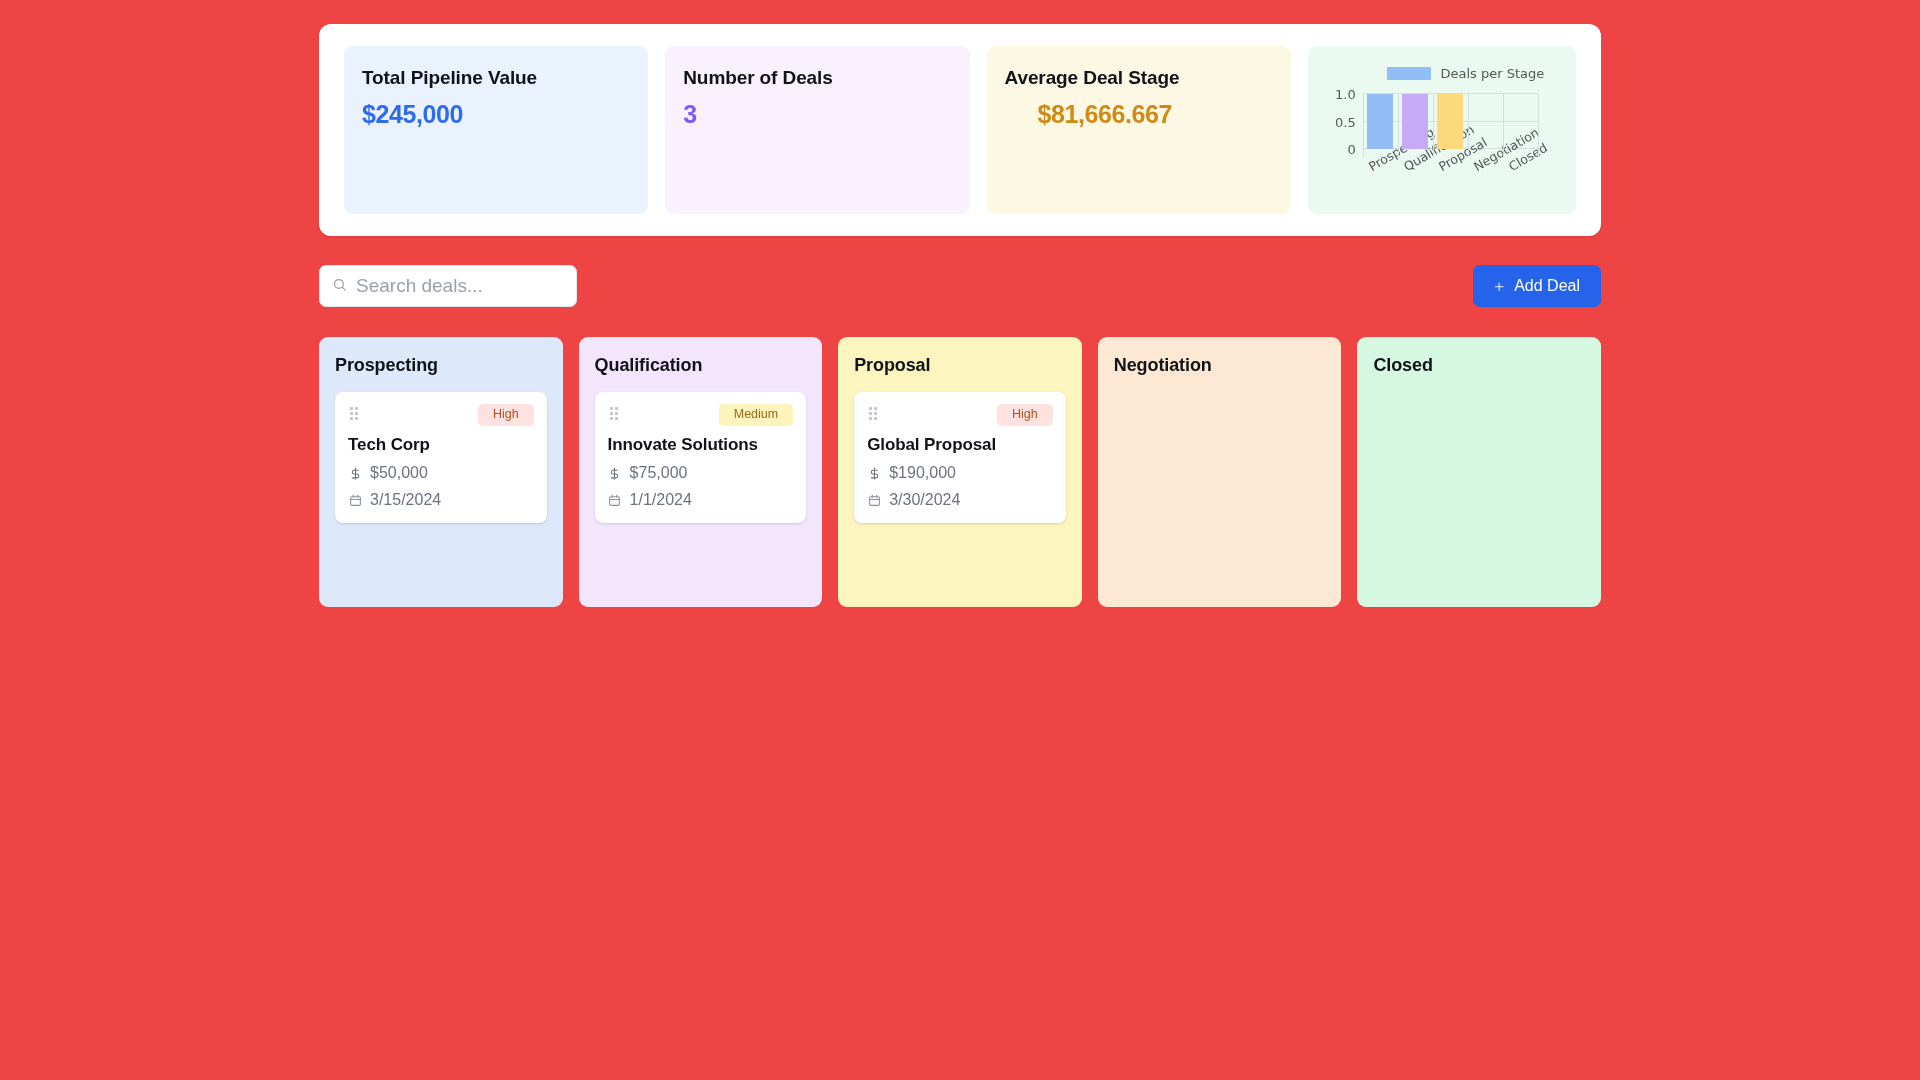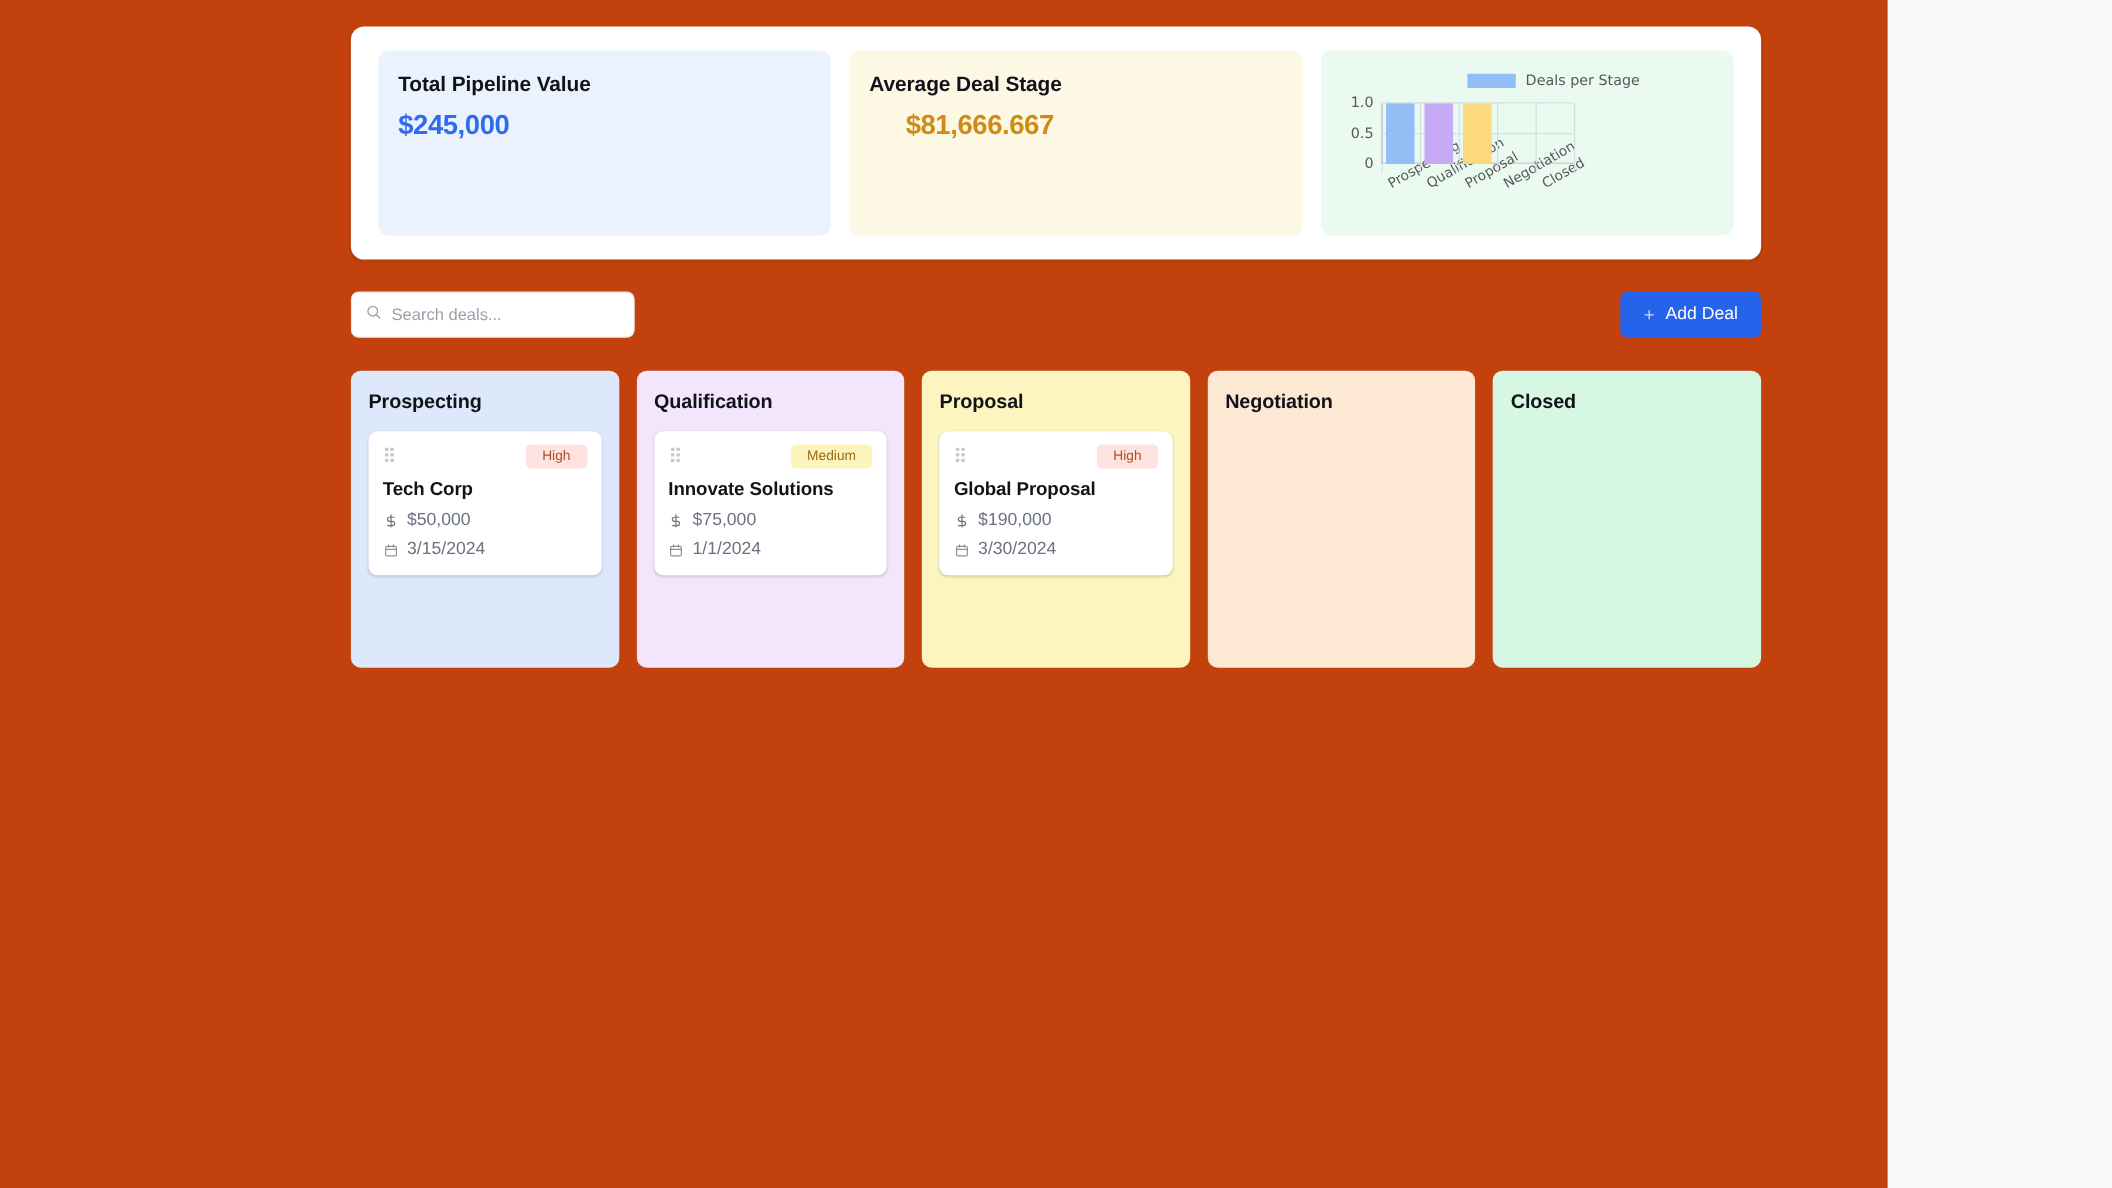--- a/index.html
+++ b/index.html
@@ -7,23 +7,23 @@
   html, body {
     width: 1920px;
     height: 1080px;
     background: #f8f9fb;
     font-family: "Liberation Sans", sans-serif;
     overflow: hidden;
   }
 
   .page {
     position: relative;
-    width: 1716px;
+    width: 1920px;
     height: 1080px;
-    background: #c2410c;
+    background: #ef4444;
   }
 
   
   .stats-panel {
     position: absolute;
     left: 319px;
     top: 24px;
     width: 1282px;
     height: 212px;
     background: #ffffff;
@@ -169,21 +169,21 @@
     border-radius: 7px;
     display: flex;
     align-items: center;
     padding: 0 12px;
     gap: 9px;
   }
   .search-box input {
     border: none;
     outline: none;
     background: transparent;
-    font-size: 15px;
+    font-size: 19px;
     font-family: "Liberation Sans", sans-serif;
     color: #374151;
     width: 100%;
   }
   .search-box input::placeholder { color: #9aa1ab; }
 
   .add-deal-btn {
     position: absolute;
     right: 0; top: 0;
     height: 42px;
@@ -306,20 +306,24 @@
 
 <div class="page">
 
   <div class="stats-panel">
 
     <div class="stat-card blue">
       <div class="stat-title">Total Pipeline Value</div>
       <div class="stat-value" id="sv0" style="color: rgb(47, 107, 237);">$245,000</div>
     </div>
 
+    <div class="stat-card purple">
+      <div class="stat-title">Number of Deals</div>
+      <div class="stat-value" id="sv1" style="color: rgb(124, 92, 240);">3</div>
+    </div>
 
     <div class="stat-card yellow">
       <div class="stat-title">Average Deal Stage</div>
       <div class="stat-value" id="sv2" style="color: rgb(208, 139, 22); margin-left: 33px;">$81,666.667</div>
     </div>
 
     <div class="chart-card">
       <div class="chart-inner">
         <div class="chart-legend">
           <span class="legend-swatch"></span>

